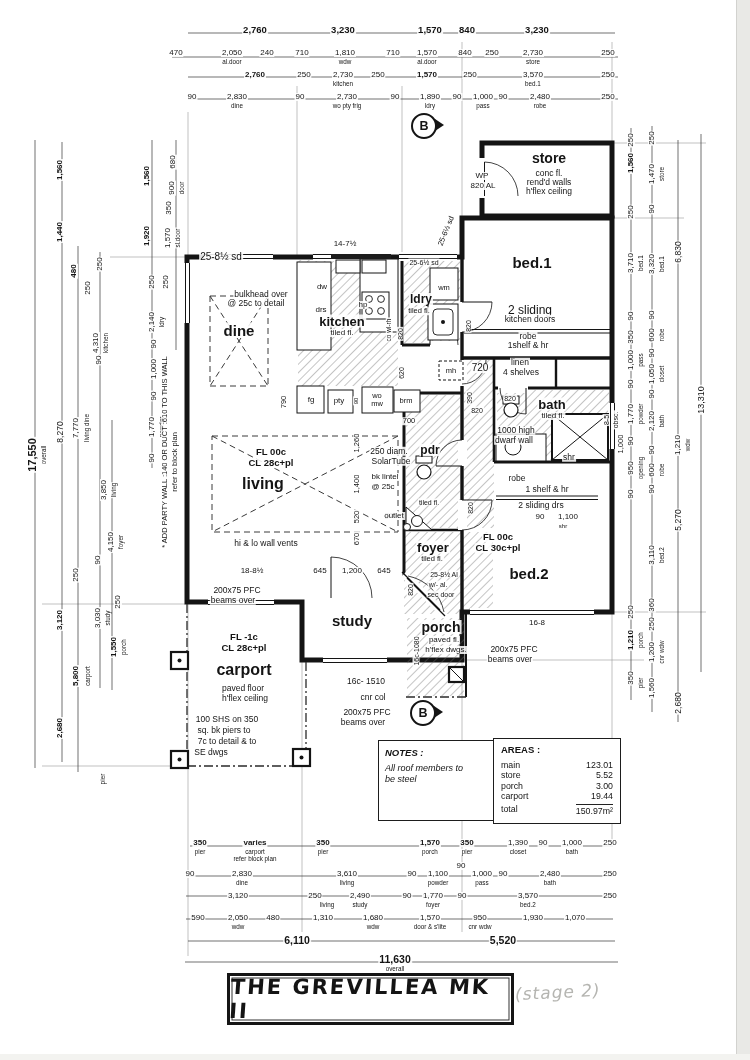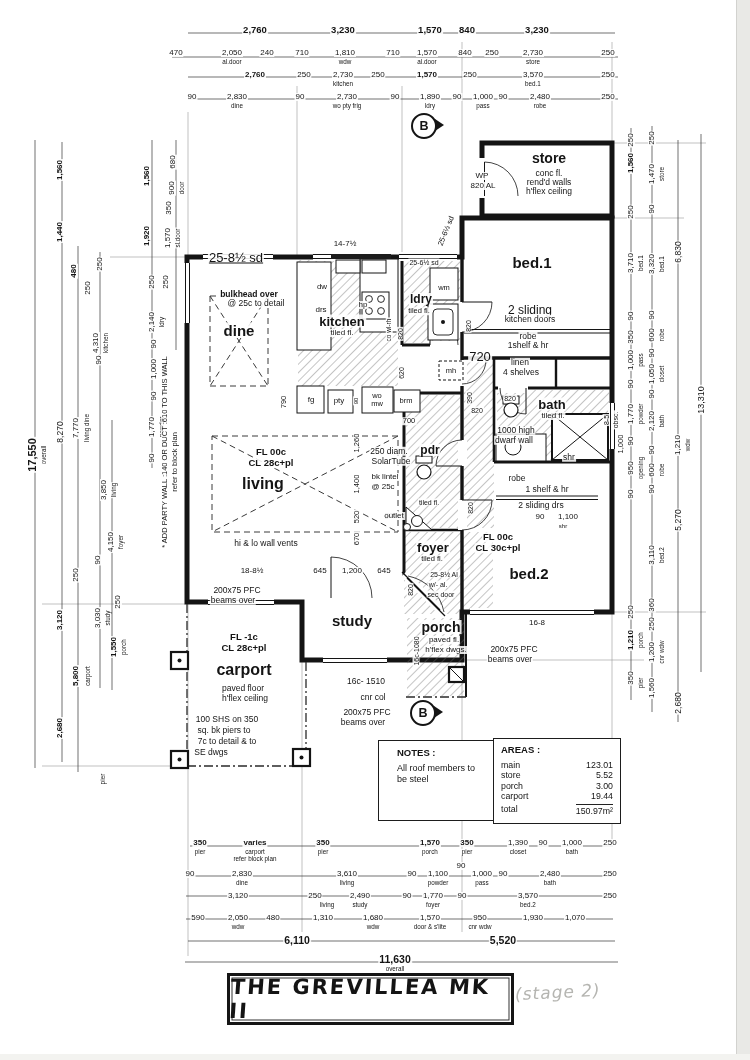--- a/index.html
+++ b/index.html
@@ -5,21 +5,21 @@
   html,body{margin:0;padding:0;background:#fff;}
   #sheet{position:relative;width:750px;height:1060px;background:#fff;overflow:hidden;
          font-family:"Liberation Sans",sans-serif;color:#141414;}
   #plan-svg{position:absolute;left:0;top:0;}
   #anno-layer{position:absolute;left:0;top:0;width:750px;height:1060px;}
   .anno{position:absolute;line-height:1;white-space:nowrap;background:rgba(255,255,255,.88);
         padding:0 1px;color:#141414;transform-origin:center;}
   .edge-r{position:absolute;right:0;top:0;width:13px;height:1060px;background:#e9e9e6;border-left:1px solid #d2d2cf;}
   .edge-b{position:absolute;left:0;bottom:0;width:750px;height:6px;background:#f3f3f0;}
   .infobox{position:absolute;background:#fff;border:1.4px solid #1d1d1d;font-size:9px;line-height:1.25;}
-  #notes-box{left:378px;top:740px;width:103px;height:67px;padding:6px 18px;}
+  #notes-box{left:378px;top:740px;width:103px;height:67px;padding:6px 6px;font-style:italic;}
   #areas-box{left:493px;top:738px;width:112px;height:74px;padding:5px 7px;}
   .infobox h4{margin:0 0 4px 0;font-size:9.5px;}
   .arearow{display:flex;justify-content:space-between;font-size:8.8px;line-height:1.18;}
   .areatotal{display:flex;justify-content:space-between;font-size:8.8px;margin-top:3px;}
   .areatotal .v{border-top:1px solid #222;padding-top:1px;}
   #title-box{position:absolute;left:227px;top:973px;width:281px;height:46px;background:#fff;
      border:3px solid #151515;box-shadow:0 0 0 1.5px #fff inset,0 0 0 2.5px #333 inset;
      display:flex;align-items:center;justify-content:center;}
   #title-text{font-family:"DejaVu Sans",sans-serif;font-weight:bold;font-size:21px;letter-spacing:2px;
      transform:skewX(-4deg);}
@@ -469,23 +469,23 @@
       <span class="anno" style="left: 549px; top: 191px; font-size: 8.5px; transform: translate(-50%, -50%) rotate(0deg);">h'flex ceiling</span>
       <span class="anno" style="left: 482px; top: 176px; font-size: 8px; transform: translate(-50%, -50%) rotate(0deg);">WP</span>
       <span class="anno" style="left: 483px; top: 186px; font-size: 8px; transform: translate(-50%, -50%) rotate(0deg);">820 AL</span>
       <span class="anno" style="left: 532px; top: 262px; font-size: 15px; font-weight: bold; transform: translate(-50%, -50%) rotate(0deg);">bed.1</span>
       <span class="anno" style="left: 530px; top: 310px; font-size: 12px; transform: translate(-50%, -50%) rotate(0deg);">2 sliding</span>
       <span class="anno" style="left: 530px; top: 319px; font-size: 8.5px; transform: translate(-50%, -50%) rotate(0deg);">kitchen doors</span>
       <span class="anno" style="left: 528px; top: 336px; font-size: 8.5px; transform: translate(-50%, -50%) rotate(0deg);">robe</span>
       <span class="anno" style="left: 528px; top: 345px; font-size: 8.5px; transform: translate(-50%, -50%) rotate(0deg);">1shelf &amp; hr</span>
       <span class="anno" style="left: 446px; top: 231px; font-size: 7.5px; transform: translate(-50%, -50%) rotate(-68deg);">25-6½ sd</span>
       <span class="anno" style="left: 424px; top: 262px; font-size: 7px; transform: translate(-50%, -50%) rotate(0deg);">25-6½ sd</span>
-      <span class="anno" style="left: 236px; top: 257px; font-size: 13px; transform: translate(-50%, -50%) rotate(0deg); text-decoration: underline;">25-8½ sd</span>
+      <span class="anno" style="left: 221px; top: 257px; font-size: 10px; transform: translate(-50%, -50%) rotate(0deg);">25-8½ sd</span>
       <span class="anno" style="left: 345px; top: 244px; font-size: 8px; transform: translate(-50%, -50%) rotate(0deg);">14-7½</span>
-      <span class="anno" style="left: 249px; top: 294px; font-size: 8.5px; transform: translate(-50%, -50%) rotate(0deg); font-weight: bold;">bulkhead over</span>
+      <span class="anno" style="left: 261px; top: 294px; font-size: 8.5px; transform: translate(-50%, -50%) rotate(0deg);">bulkhead over</span>
       <span class="anno" style="left: 256px; top: 303px; font-size: 8.5px; transform: translate(-50%, -50%) rotate(0deg);">@ 25c to detail</span>
       <span class="anno" style="left: 239px; top: 330px; font-size: 15px; font-weight: bold; transform: translate(-50%, -50%) rotate(0deg);">dine</span>
       <span class="anno" style="left: 342px; top: 321px; font-size: 13px; font-weight: bold; transform: translate(-50%, -50%) rotate(0deg);">kitchen</span>
       <span class="anno" style="left: 342px; top: 333px; font-size: 8px; transform: translate(-50%, -50%) rotate(0deg);">tiled fl.</span>
       <span class="anno" style="left: 322px; top: 287px; font-size: 8px; transform: translate(-50%, -50%) rotate(0deg);">dw</span>
       <span class="anno" style="left: 321px; top: 310px; font-size: 8px; transform: translate(-50%, -50%) rotate(0deg);">drs</span>
       <span class="anno" style="left: 363px; top: 305px; font-size: 8px; transform: translate(-50%, -50%) rotate(0deg);">hp</span>
       <span class="anno" style="left: 389px; top: 330px; font-size: 6.5px; transform: translate(-50%, -50%) rotate(-90deg);">co wl-rh</span>
       <span class="anno" style="left: 400px; top: 334px; font-size: 7px; transform: translate(-50%, -50%) rotate(-90deg);">820</span>
       <span class="anno" style="left: 401px; top: 373px; font-size: 7px; transform: translate(-50%, -50%) rotate(-90deg);">620</span>
@@ -495,21 +495,21 @@
       <span class="anno" style="left: 377px; top: 396px; font-size: 7.5px; transform: translate(-50%, -50%) rotate(0deg);">wo</span>
       <span class="anno" style="left: 377px; top: 404px; font-size: 7.5px; transform: translate(-50%, -50%) rotate(0deg);">mw</span>
       <span class="anno" style="left: 406px; top: 401px; font-size: 7.5px; transform: translate(-50%, -50%) rotate(0deg);">brm</span>
       <span class="anno" style="left: 284px; top: 402px; font-size: 7.5px; transform: translate(-50%, -50%) rotate(-90deg);">790</span>
       <span class="anno" style="left: 409px; top: 421px; font-size: 7.5px; transform: translate(-50%, -50%) rotate(0deg);">700</span>
       <span class="anno" style="left: 421px; top: 299px; font-size: 12px; font-weight: bold; transform: translate(-50%, -50%) rotate(0deg);">ldry</span>
       <span class="anno" style="left: 419px; top: 311px; font-size: 7.5px; transform: translate(-50%, -50%) rotate(0deg);">tiled fl.</span>
       <span class="anno" style="left: 444px; top: 288px; font-size: 7.5px; transform: translate(-50%, -50%) rotate(0deg);">wm</span>
       <span class="anno" style="left: 451px; top: 371px; font-size: 7.5px; transform: translate(-50%, -50%) rotate(0deg);">mh</span>
       <span class="anno" style="left: 468px; top: 326px; font-size: 7px; transform: translate(-50%, -50%) rotate(-90deg);">820</span>
-      <span class="anno" style="left: 480px; top: 356px; font-size: 13px; transform: translate(-50%, -50%) rotate(0deg);">720</span>
+      <span class="anno" style="left: 480px; top: 368px; font-size: 10px; transform: translate(-50%, -50%) rotate(0deg);">720</span>
       <span class="anno" style="left: 520px; top: 362px; font-size: 8.5px; transform: translate(-50%, -50%) rotate(0deg);">linen</span>
       <span class="anno" style="left: 521px; top: 372px; font-size: 8.5px; transform: translate(-50%, -50%) rotate(0deg);">4 shelves</span>
       <span class="anno" style="left: 510px; top: 398px; font-size: 7px; transform: translate(-50%, -50%) rotate(0deg);">820</span>
       <span class="anno" style="left: 469px; top: 398px; font-size: 7px; transform: translate(-50%, -50%) rotate(-90deg);">390</span>
       <span class="anno" style="left: 477px; top: 410px; font-size: 7px; transform: translate(-50%, -50%) rotate(0deg);">820</span>
       <span class="anno" style="left: 430px; top: 450px; font-size: 12px; font-weight: bold; transform: translate(-50%, -50%) rotate(0deg);">pdr</span>
       <span class="anno" style="left: 429px; top: 502px; font-size: 7px; transform: translate(-50%, -50%) rotate(0deg);">tiled fl.</span>
       <span class="anno" style="left: 552px; top: 404px; font-size: 13px; font-weight: bold; transform: translate(-50%, -50%) rotate(0deg);">bath</span>
       <span class="anno" style="left: 553px; top: 416px; font-size: 8px; transform: translate(-50%, -50%) rotate(0deg);">tiled fl.</span>
       <span class="anno" style="left: 516px; top: 430px; font-size: 8.5px; transform: translate(-50%, -50%) rotate(0deg);">1000 high</span>

